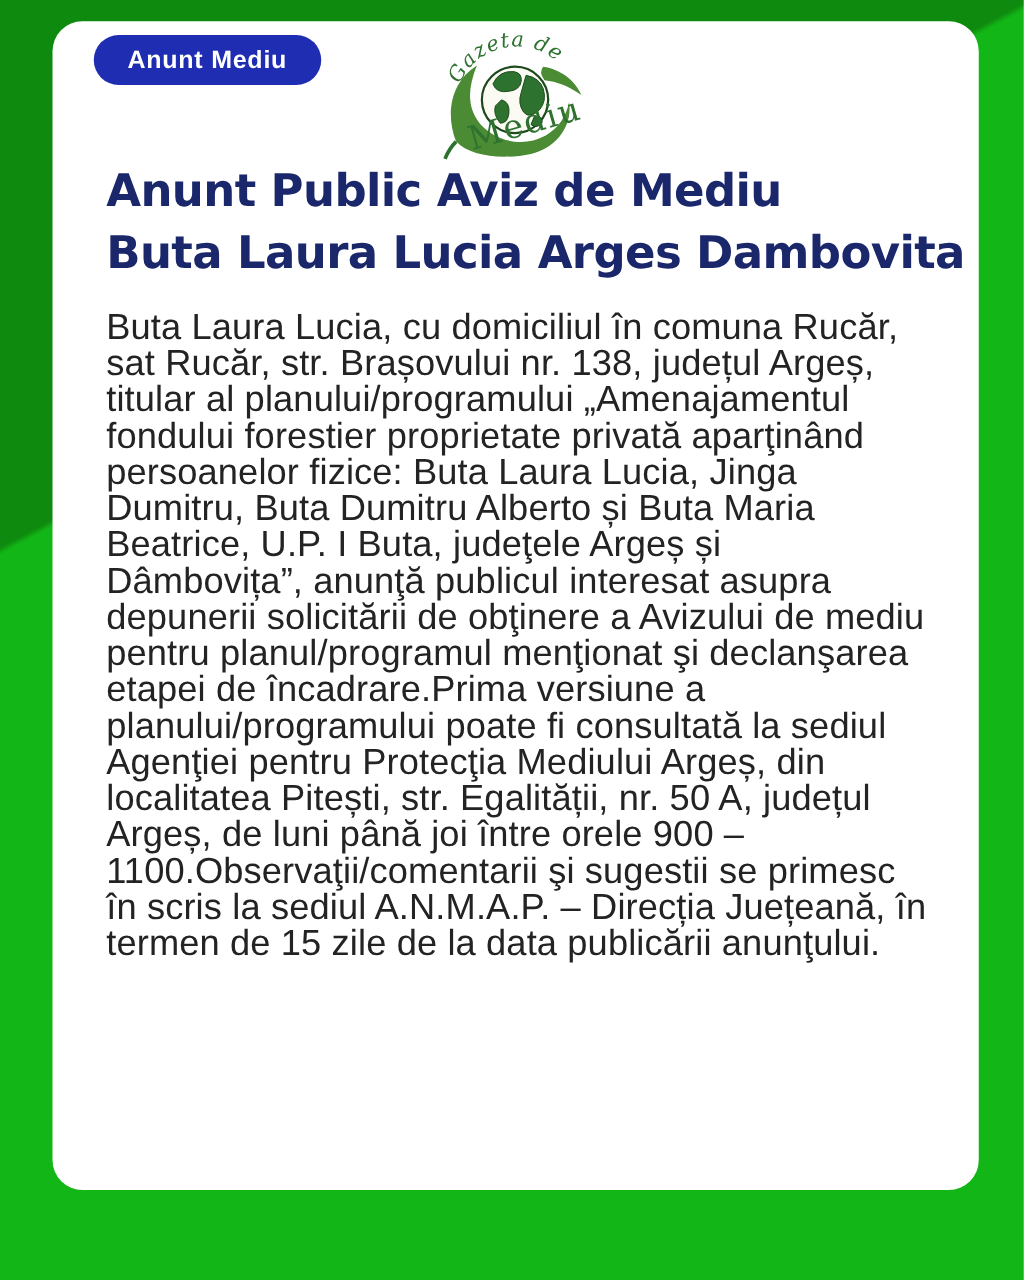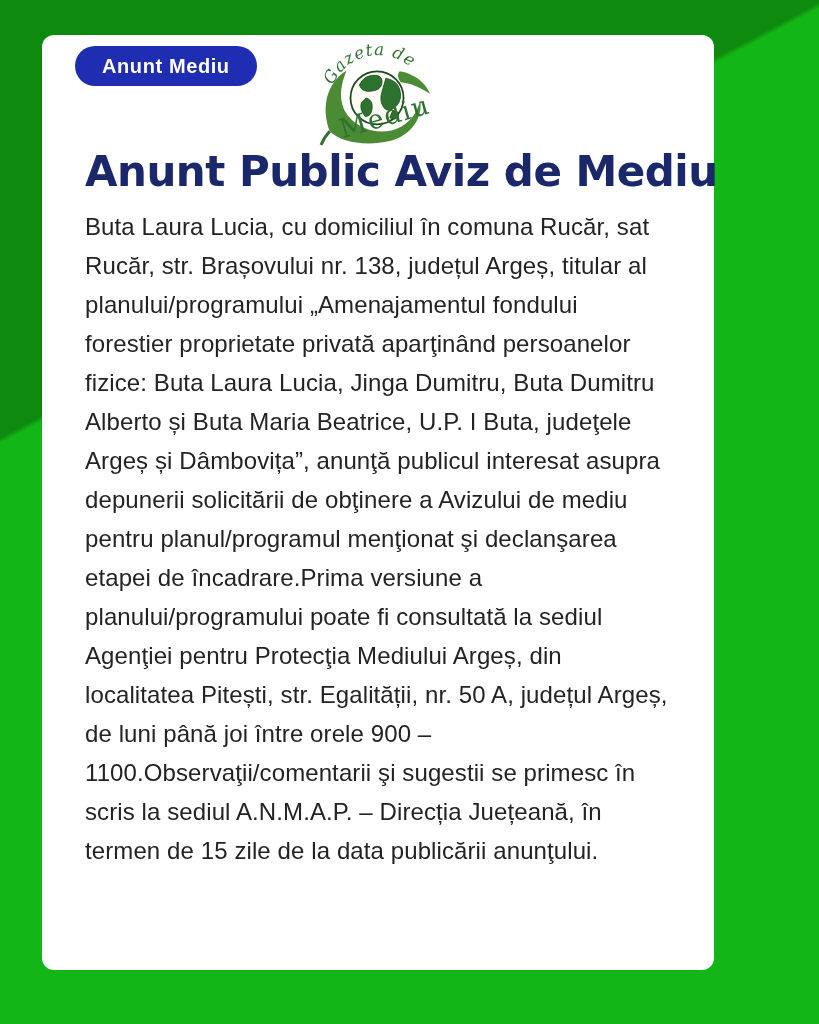--- a/index.html
+++ b/index.html
@@ -14,49 +14,49 @@
     --card-bg:#FFFFFF;
   }
   *{margin:0;padding:0;box-sizing:border-box;}
   html,body{width:819px;height:1024px;}
   body{font-family:"Liberation Sans",sans-serif;}
   .page{
     position:relative;width:819px;height:1024px;overflow:hidden;
     background:linear-gradient(152deg,var(--background-dark) 30%,var(--background-bright) 30.4%);
   }
   .card{
-    position:absolute;left:42px;top:35px;width:672px;height:935px;
-    background:var(--card-bg);border-radius:12px;
+    position:absolute;left:42px;top:17px;width:741px;height:935px;
+    background:var(--card-bg);border-radius:24px;
     padding:112px 42px 0 43px;
   }
   .badge{
     position:absolute;left:33px;top:11px;
     display:inline-flex;align-items:center;justify-content:center;
     background:var(--badge-bg);color:var(--badge-text);
     border-radius:22px;height:40px;padding:0 27px;
     font-size:20px;font-weight:700;letter-spacing:0.6px;
   }
   .logo{
     position:absolute;left:50%;top:1px;transform:translateX(-50%);
     width:124px;height:112px;
   }
   .logo svg{display:block;width:100%;height:100%;}
   .logo-serif{font-family:"DejaVu Serif",serif;}
   .fill-green{fill:var(--logo-green);}
   .fill-leaf{fill:var(--leaf-green);}
   .title{
     color:var(--title-color);
     font-family:"DejaVu Sans","Liberation Sans",sans-serif;
-    font-size:42px;line-height:49px;font-weight:700;letter-spacing:-0.5px;
+    font-size:36px;line-height:49px;font-weight:700;letter-spacing:-0.5px;
   }
   .title-line{display:block;white-space:nowrap;}
   .body-text{
-    margin-top:11px;
+    margin-top:21px;
     color:var(--body-color);
-    font-size:24px;line-height:39px;letter-spacing:0.1px;
+    font-size:29px;line-height:29px;letter-spacing:0.1px;
     max-width:660px;
   }
 </style>
 </head>
 <body>
 
 <div class="page">
   <div class="card">
 
     <div class="badge">
@@ -87,18 +87,19 @@
         <text class="logo-serif fill-green" font-size="17" font-style="italic" letter-spacing="1">
           <textPath href="#arcPath" startOffset="6">Gazeta de</textPath>
         </text>
 
         <text class="logo-serif fill-green" x="26" y="104" font-size="27" letter-spacing="1.5" transform="rotate(-16 26 104)">Mediu</text>
       </svg>
     </div>
 
     <h1 class="title">
       <span class="title-line">Anunt Public Aviz de Mediu</span>
+      <span class="title-line">Buta Laura Lucia Arges Dambovita</span>
     </h1>
 
     <p class="body-text">Buta Laura Lucia, cu domiciliul în comuna Rucăr, sat Rucăr, str. Brașovului nr. 138, județul Argeș, titular al planului/programului „Amenajamentul fondului forestier proprietate privată aparţinând persoanelor fizice: Buta Laura Lucia, Jinga Dumitru, Buta Dumitru Alberto și Buta Maria Beatrice, U.P. I Buta, judeţele Argeș și Dâmbovița”, anunţă publicul interesat asupra depunerii solicitării de obţinere a Avizului de mediu pentru planul/programul menţionat şi declanşarea etapei de încadrare.Prima versiune a planului/programului poate fi consultată la sediul Agenţiei pentru Protecţia Mediului Argeș, din localitatea Pitești, str. Egalității, nr. 50 A, județul Argeș, de luni până joi între orele 900 – 1100.Observaţii/comentarii şi sugestii se primesc în scris la sediul A.N.M.A.P. – Direcția Juețeană, în termen de 15 zile de la data publicării anunţului.</p>
 
   </div>
 </div>
 
 </body></html>

